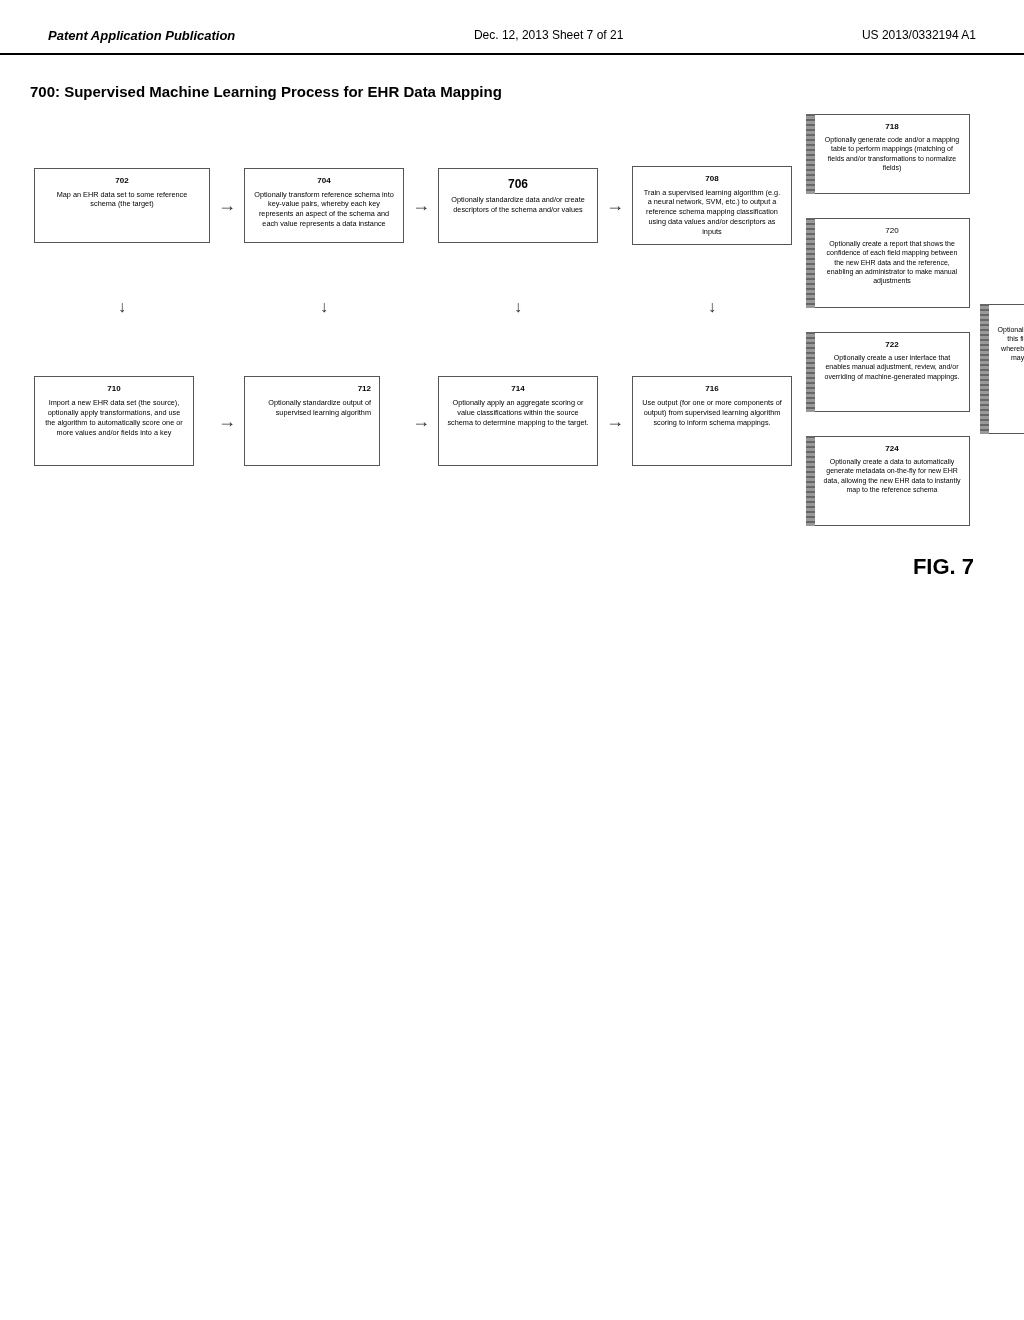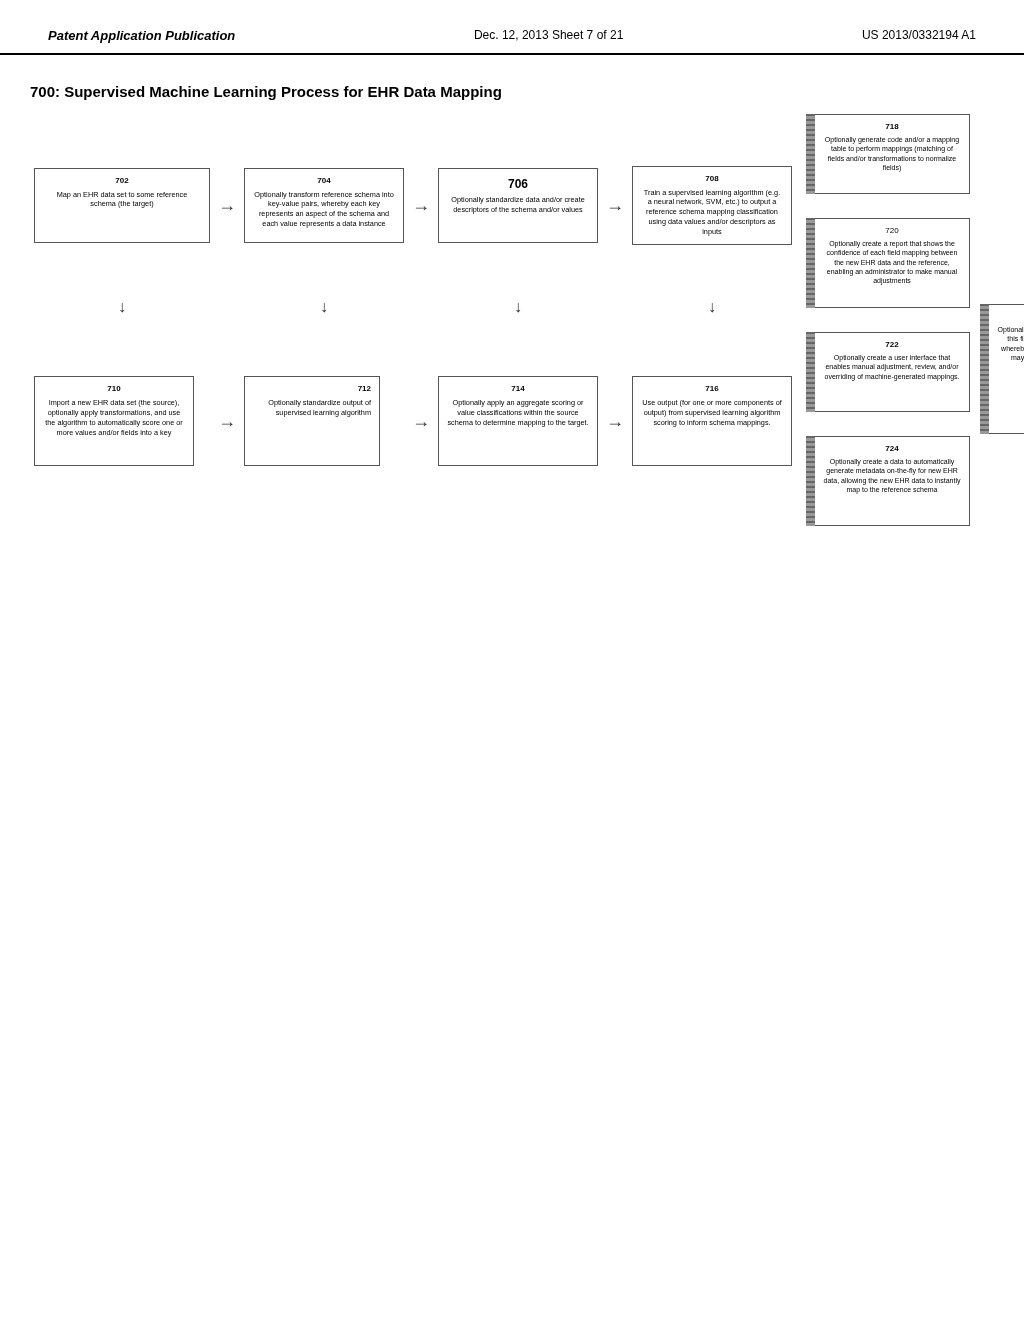--- a/index.html
+++ b/index.html
@@ -236,17 +236,18 @@
             </td>
           </tr>
 
           <tr>
             <td colspan="7" style="height:10px;"></td>
           </tr>
 
         </tbody>
       </table>
 
+      <div style="text-align:right; margin-top:20px; margin-right:20px; font-size:22px; font-weight:bold;">FIG. 7</div>
 
     </div>
   </div>
 
 </div>
 
 </body></html>

